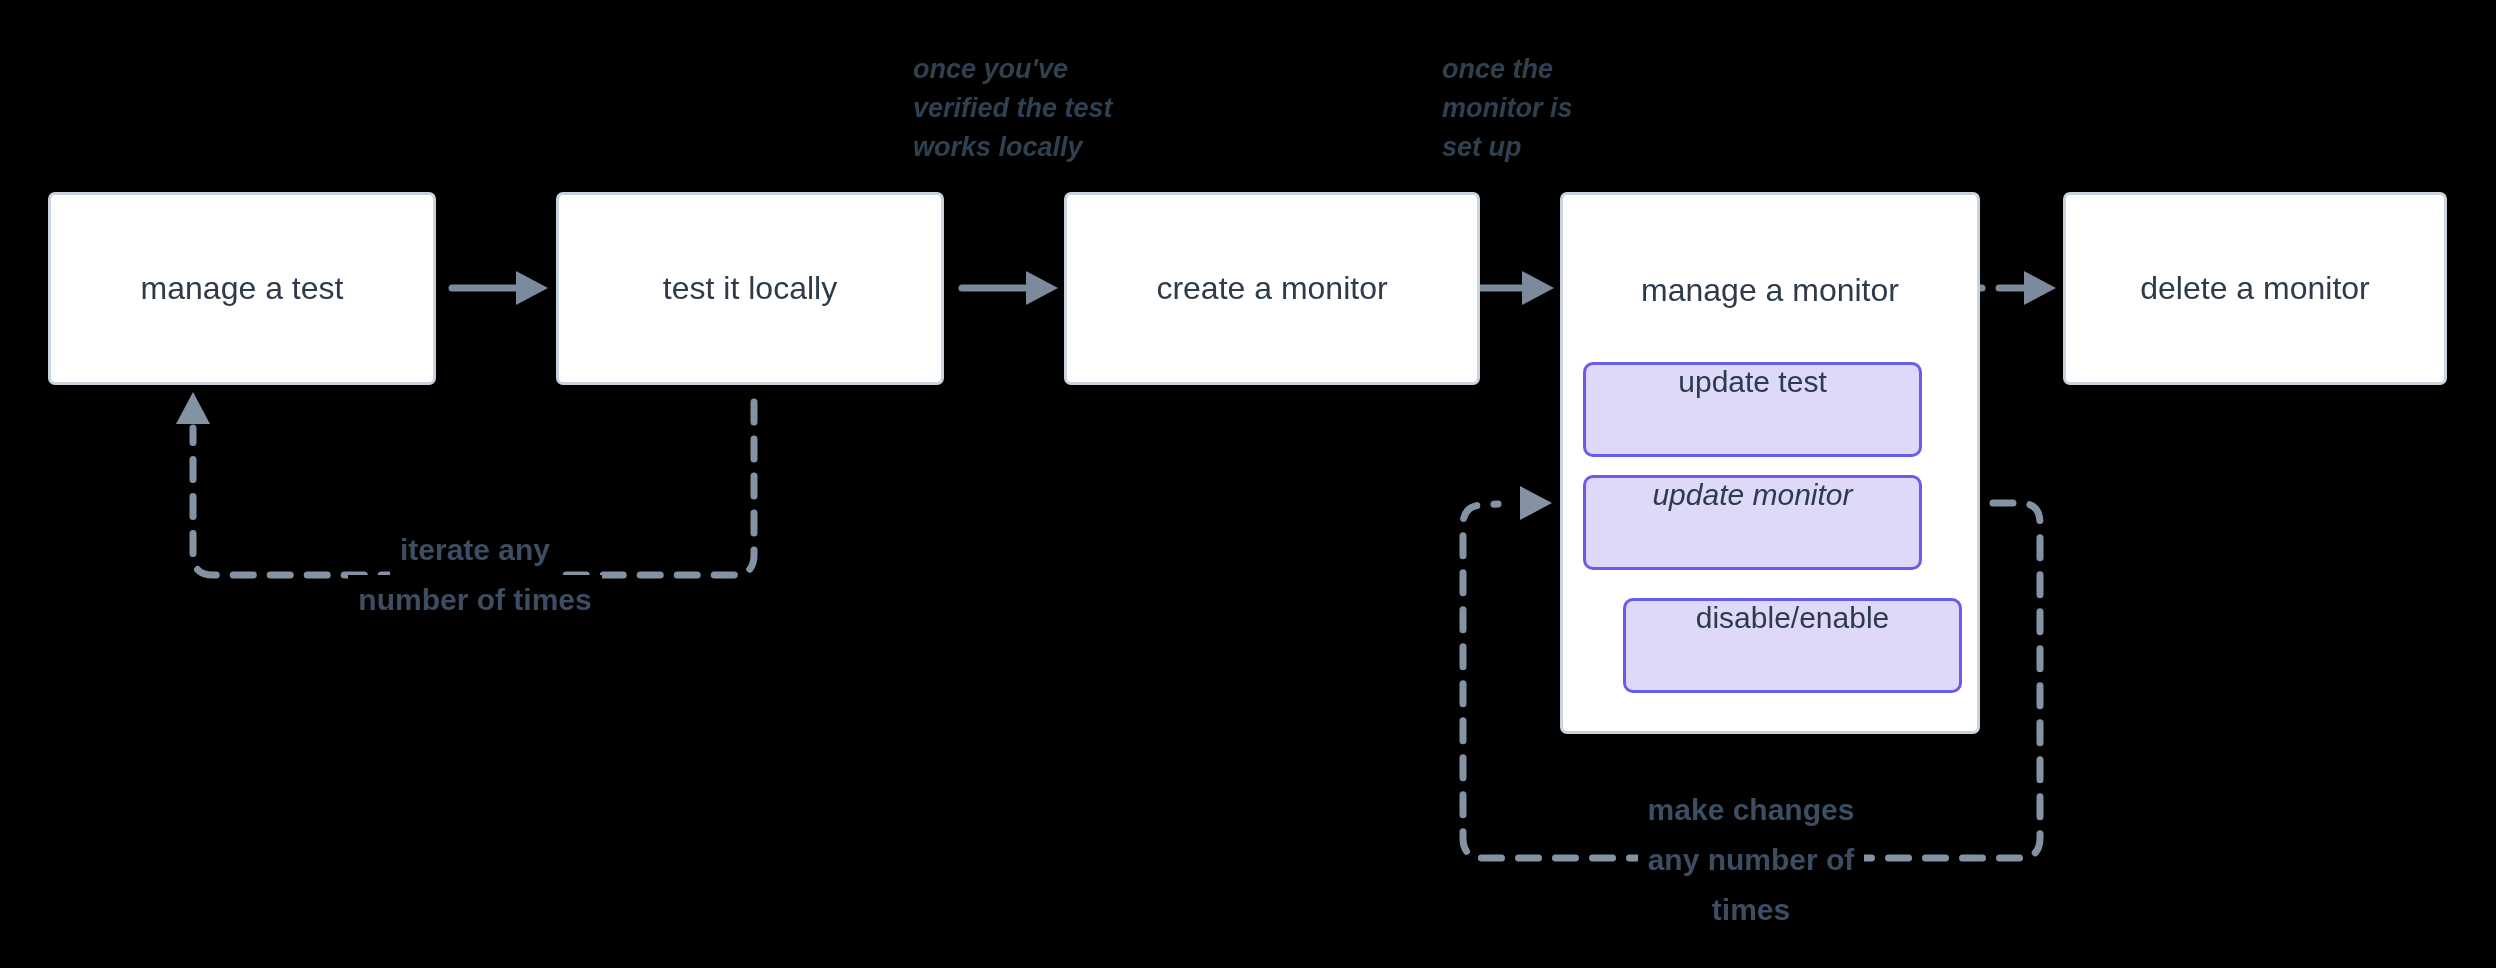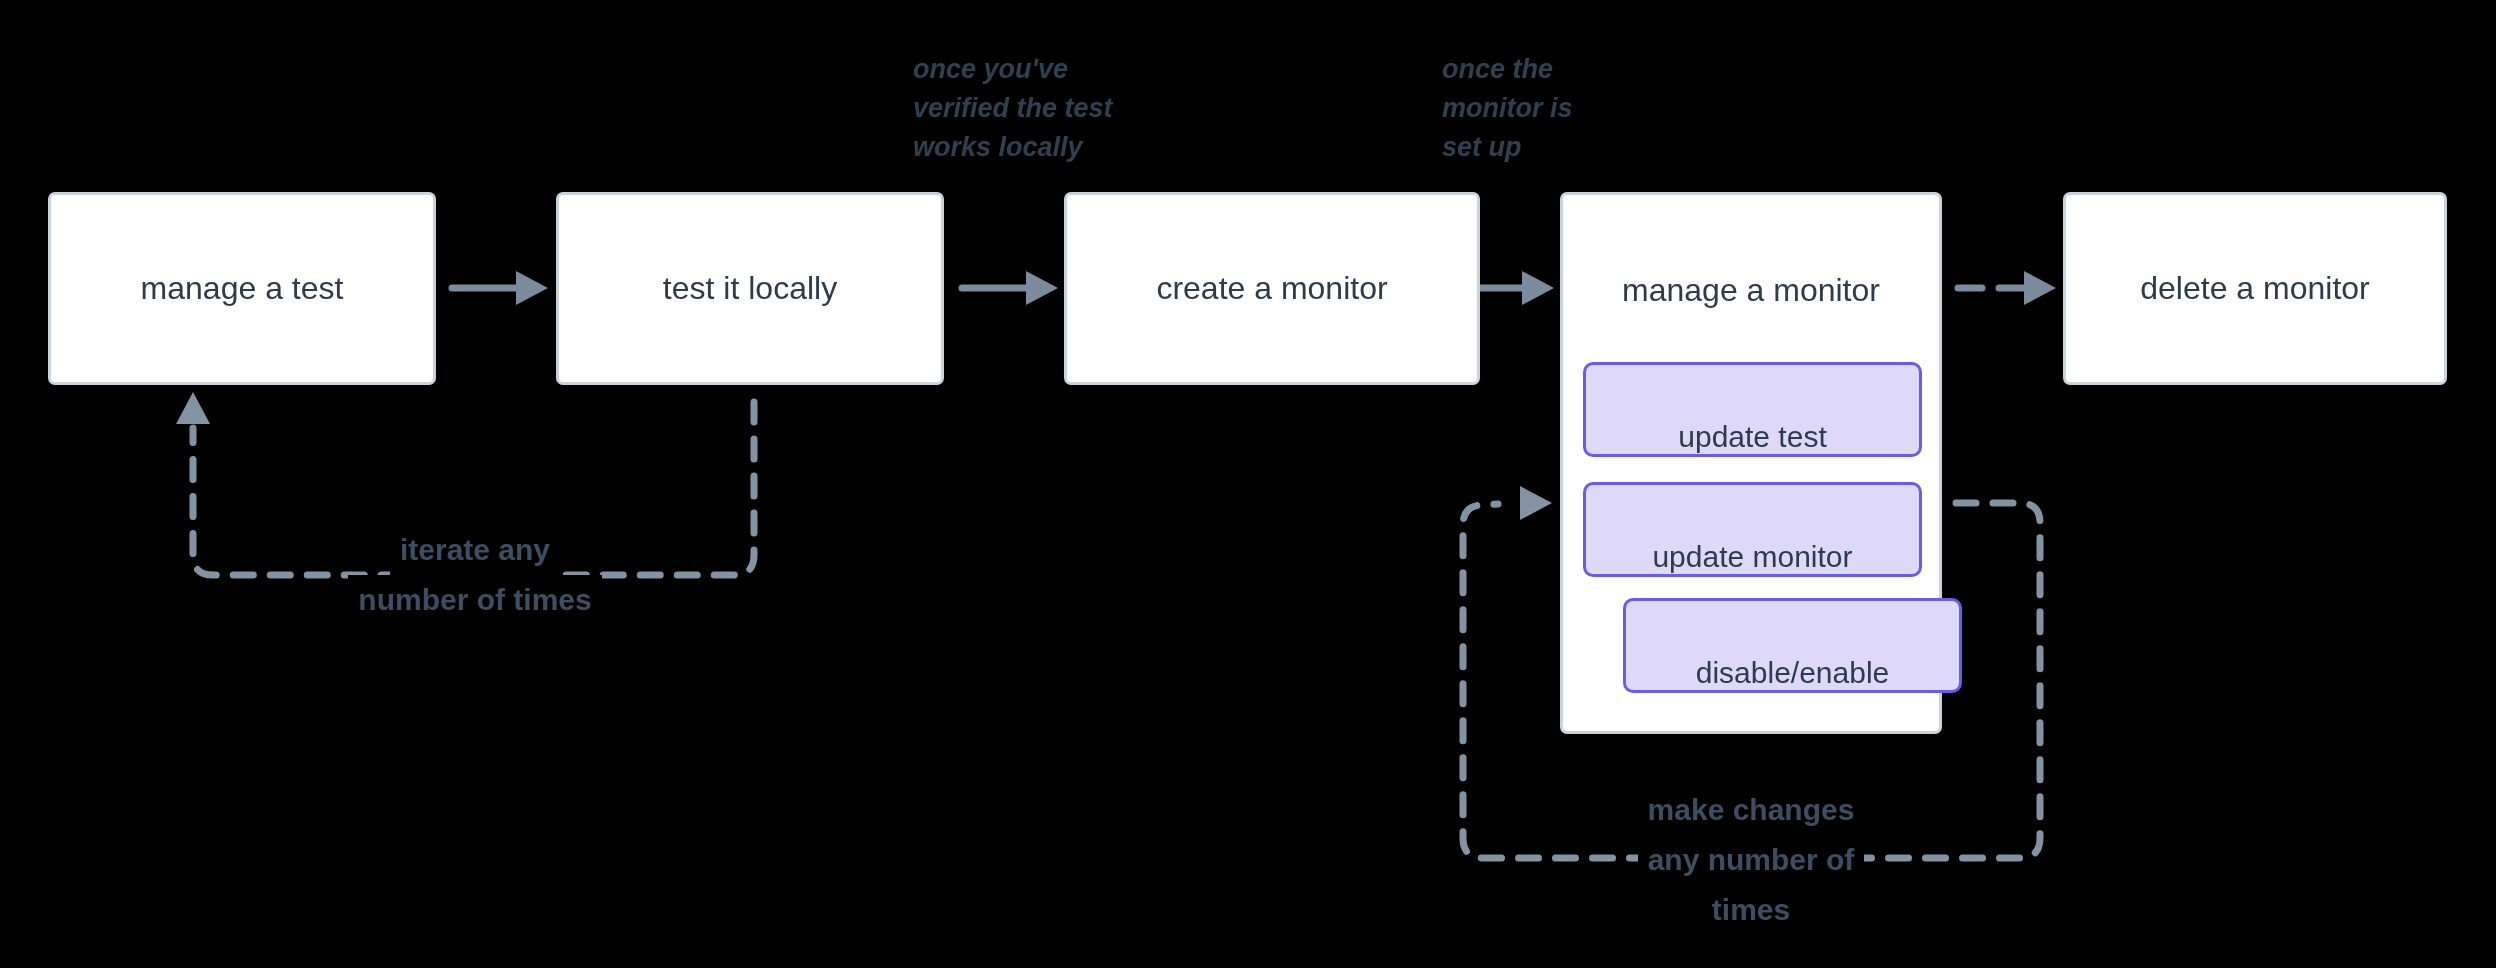--- a/index.html
+++ b/index.html
@@ -31,38 +31,38 @@
     background:var(--node-fill);
     border:3px solid var(--node-border);
     border-radius:7px;
     display:flex;align-items:center;justify-content:center;
     font-size:32px;color:var(--node-text);
     z-index:3;
   }
   #node-write{left:48px;top:192px;width:388px;height:193px;}
   #node-test{left:556px;top:192px;width:388px;height:193px;}
   #node-create{left:1064px;top:192px;width:416px;height:193px;}
-  #node-manage{left:1560px;top:192px;width:382px;height:542px;display:block;}
+  #node-manage{left:1560px;top:192px;width:420px;height:542px;display:block;}
   #node-delete{left:2063px;top:192px;width:384px;height:193px;}
 
   .node-title{
     position:absolute;left:0;top:0;width:100%;height:190px;
     display:flex;align-items:center;justify-content:center;
     font-size:32px;color:var(--node-text);
   }
   .action-btn{
     position:absolute;left:20px;width:339px;height:95px;box-sizing:border-box;
     background:var(--action-fill);
     border:3px solid var(--action-border);
     border-radius:10px;
-    display:flex;align-items:flex-end;justify-content:center;
+    display:flex;align-items:flex-start;justify-content:center;
     font-size:30px;color:var(--node-text);
   }
   #btn-update-test{top:167px;}
-  #btn-update-monitor{top:287px;}
+  #btn-update-monitor{top:280px;font-style:italic;}
   #btn-disable-enable{top:403px;margin-left:40px;}
 
   .annotation{
     position:absolute;z-index:2;
     font-style:italic;font-weight:700;font-size:27px;line-height:39px;
     color:var(--annotation-text);white-space:nowrap;
   }
   #ann-after-local{left:913px;top:50px;}
   #ann-after-create{left:1442px;top:50px;}
   .annotation span{display:block;}

